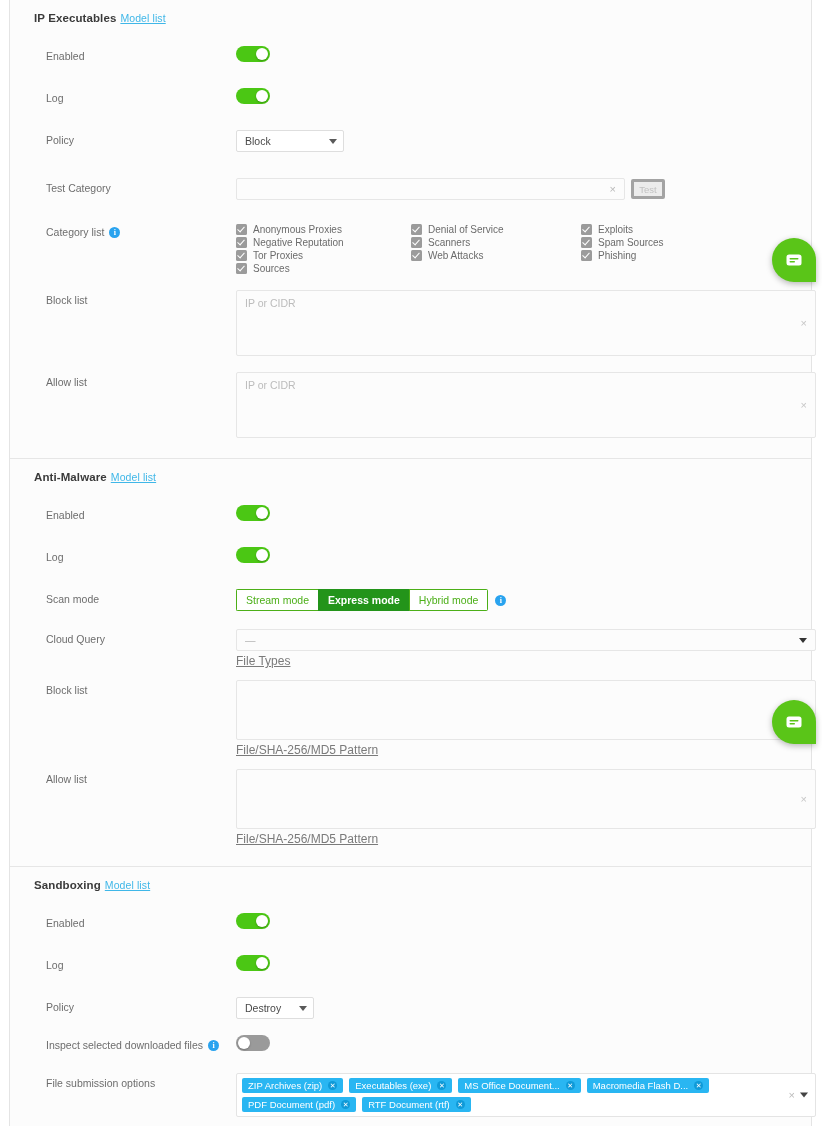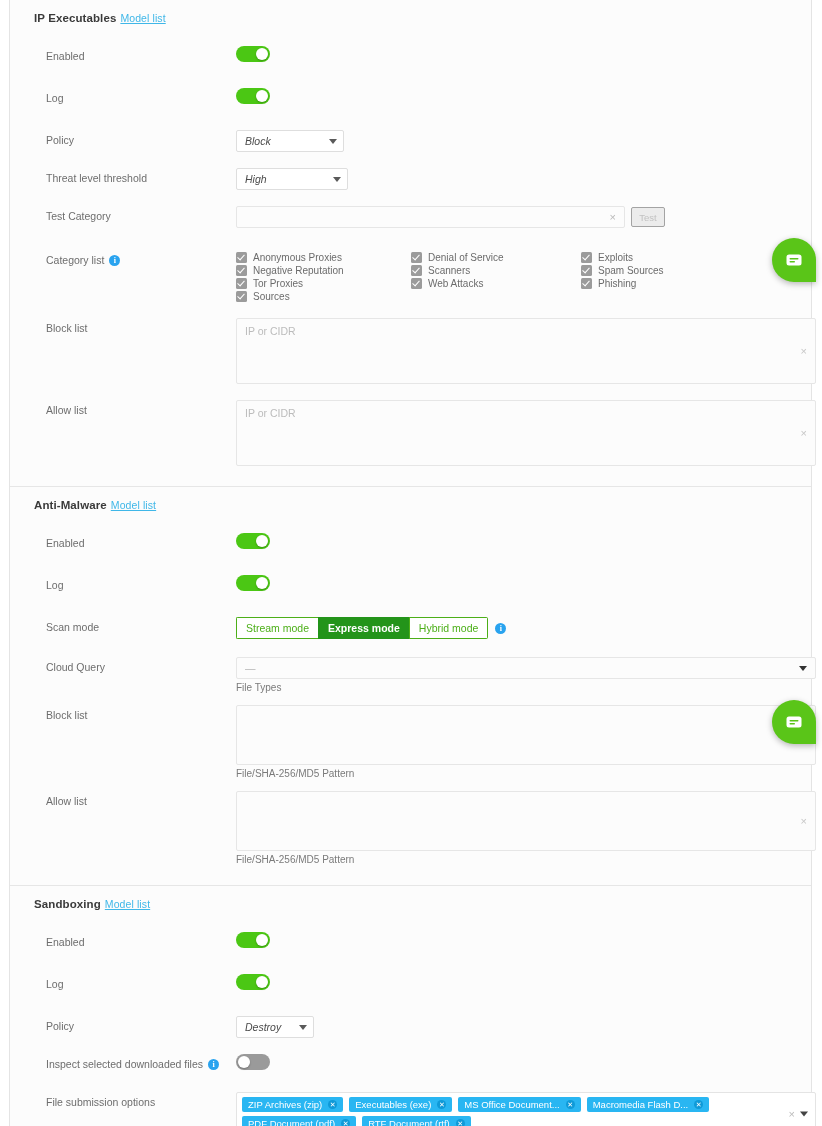--- a/index.html
+++ b/index.html
@@ -90,21 +90,21 @@
     background: #fff;
     border-radius: 2px;
     display: inline-flex;
     align-items: center;
     padding: 0 6px 0 8px;
     font-size: 10.5px;
     color: #4a4a4a;
     cursor: pointer;
     position: relative;
   }
-  .select .val { flex: 1 1 auto; font-style: italic; }
+  .select .val { flex: 1 1 auto; }
   .caret {
     width: 0; height: 0;
     border-left: 4px solid transparent;
     border-right: 4px solid transparent;
     border-top: 5px solid #5a5a5a;
     margin-left: 12px;
   }
   .select.w-policy { width: 108px; }
   .select.w-threat { width: 112px; }
   .select.w-destroy { width: 78px; }
@@ -141,21 +141,21 @@
   .clear-x {
     margin-left: auto;
     color: #b9b9b9;
     font-size: 11px;
     line-height: 1;
     cursor: pointer;
   }
   .btn-test {
     width: 34px; height: 20px;
     background: #ececec;
-    border: 1px solid #a3a3a3;
+    border: 3px solid #a3a3a3;
     border-radius: 2px;
     color: #c2c2c2;
     font-size: 9.5px;
     display: flex; align-items: center; justify-content: center;
     cursor: default;
   }
 
   
   .cb-grid {
     display: grid;
@@ -203,23 +203,24 @@
   .ta.h-am { height: 60px; }
   .ta .ta-x {
     position: absolute;
     right: 8px; top: 50%;
     transform: translateY(-50%);
     color: #c6c6c6;
     font-size: 11px;
     cursor: pointer;
   }
   .helper {
-    font-size: 10px;
+    font-size: 12px;
     color: #7a7a7a;
     padding-top: 3px;
+    text-decoration: underline;
   }
 
   
   .seg {
     display: inline-flex;
     border-radius: 2px;
     overflow: hidden;
     vertical-align: middle;
   }
   .seg .seg-btn {
@@ -364,29 +365,20 @@
         <div class="row-label">Policy</div>
         <div class="row-field">
           <div class="select w-policy">
             <span class="val">Block</span>
             <span class="caret"></span>
           </div>
         </div>
       </div>
       <div class="gap10"></div>
 
-      <div class="row">
-        <div class="row-label">Threat level threshold</div>
-        <div class="row-field">
-          <div class="select w-threat">
-            <span class="val">High</span>
-            <span class="caret"></span>
-          </div>
-        </div>
-      </div>
       <div class="gap10"></div>
 
       <div class="row">
         <div class="row-label">Test Category</div>
         <div class="row-field">
           <div class="input-wrap">
             <div class="text-input">
               <span></span>
               <span class="clear-x">×</span>
             </div>

